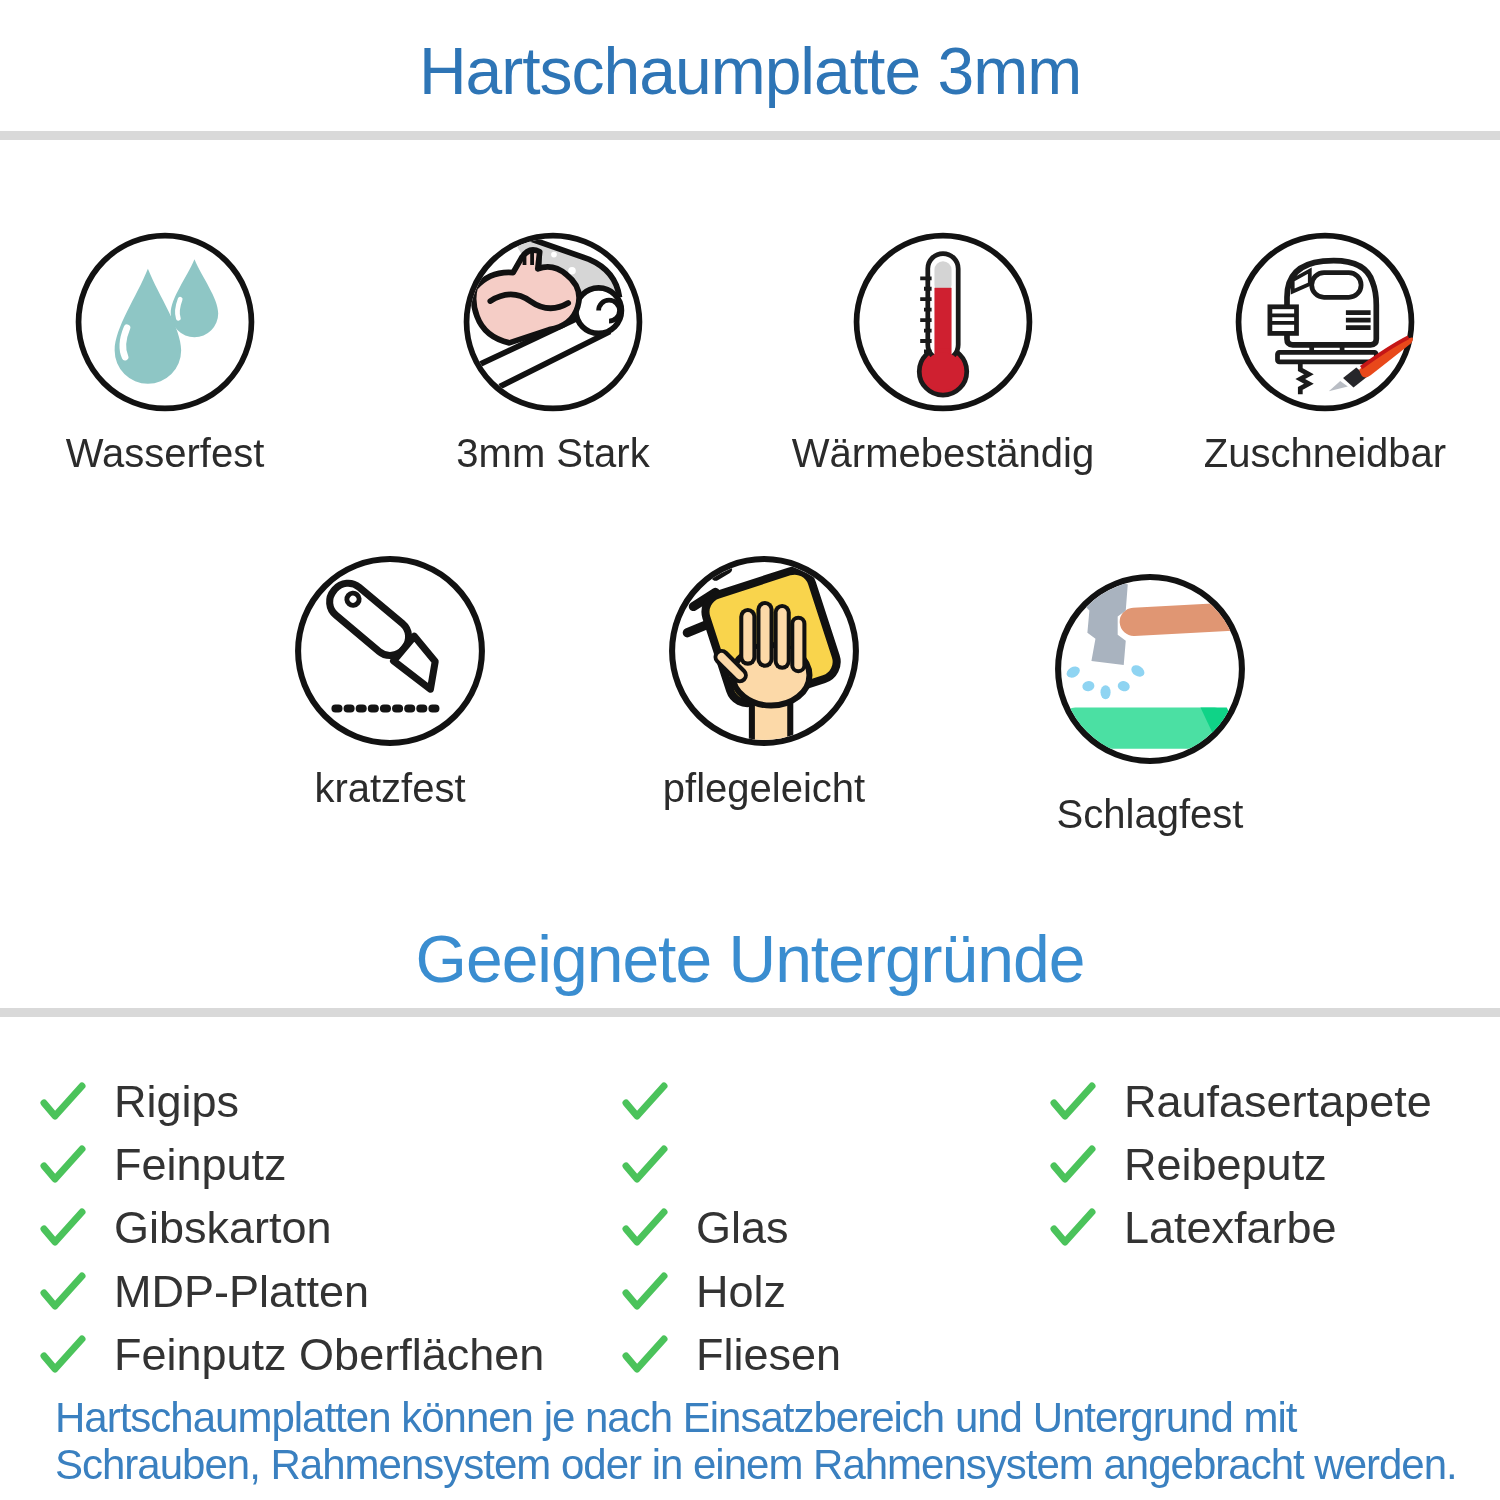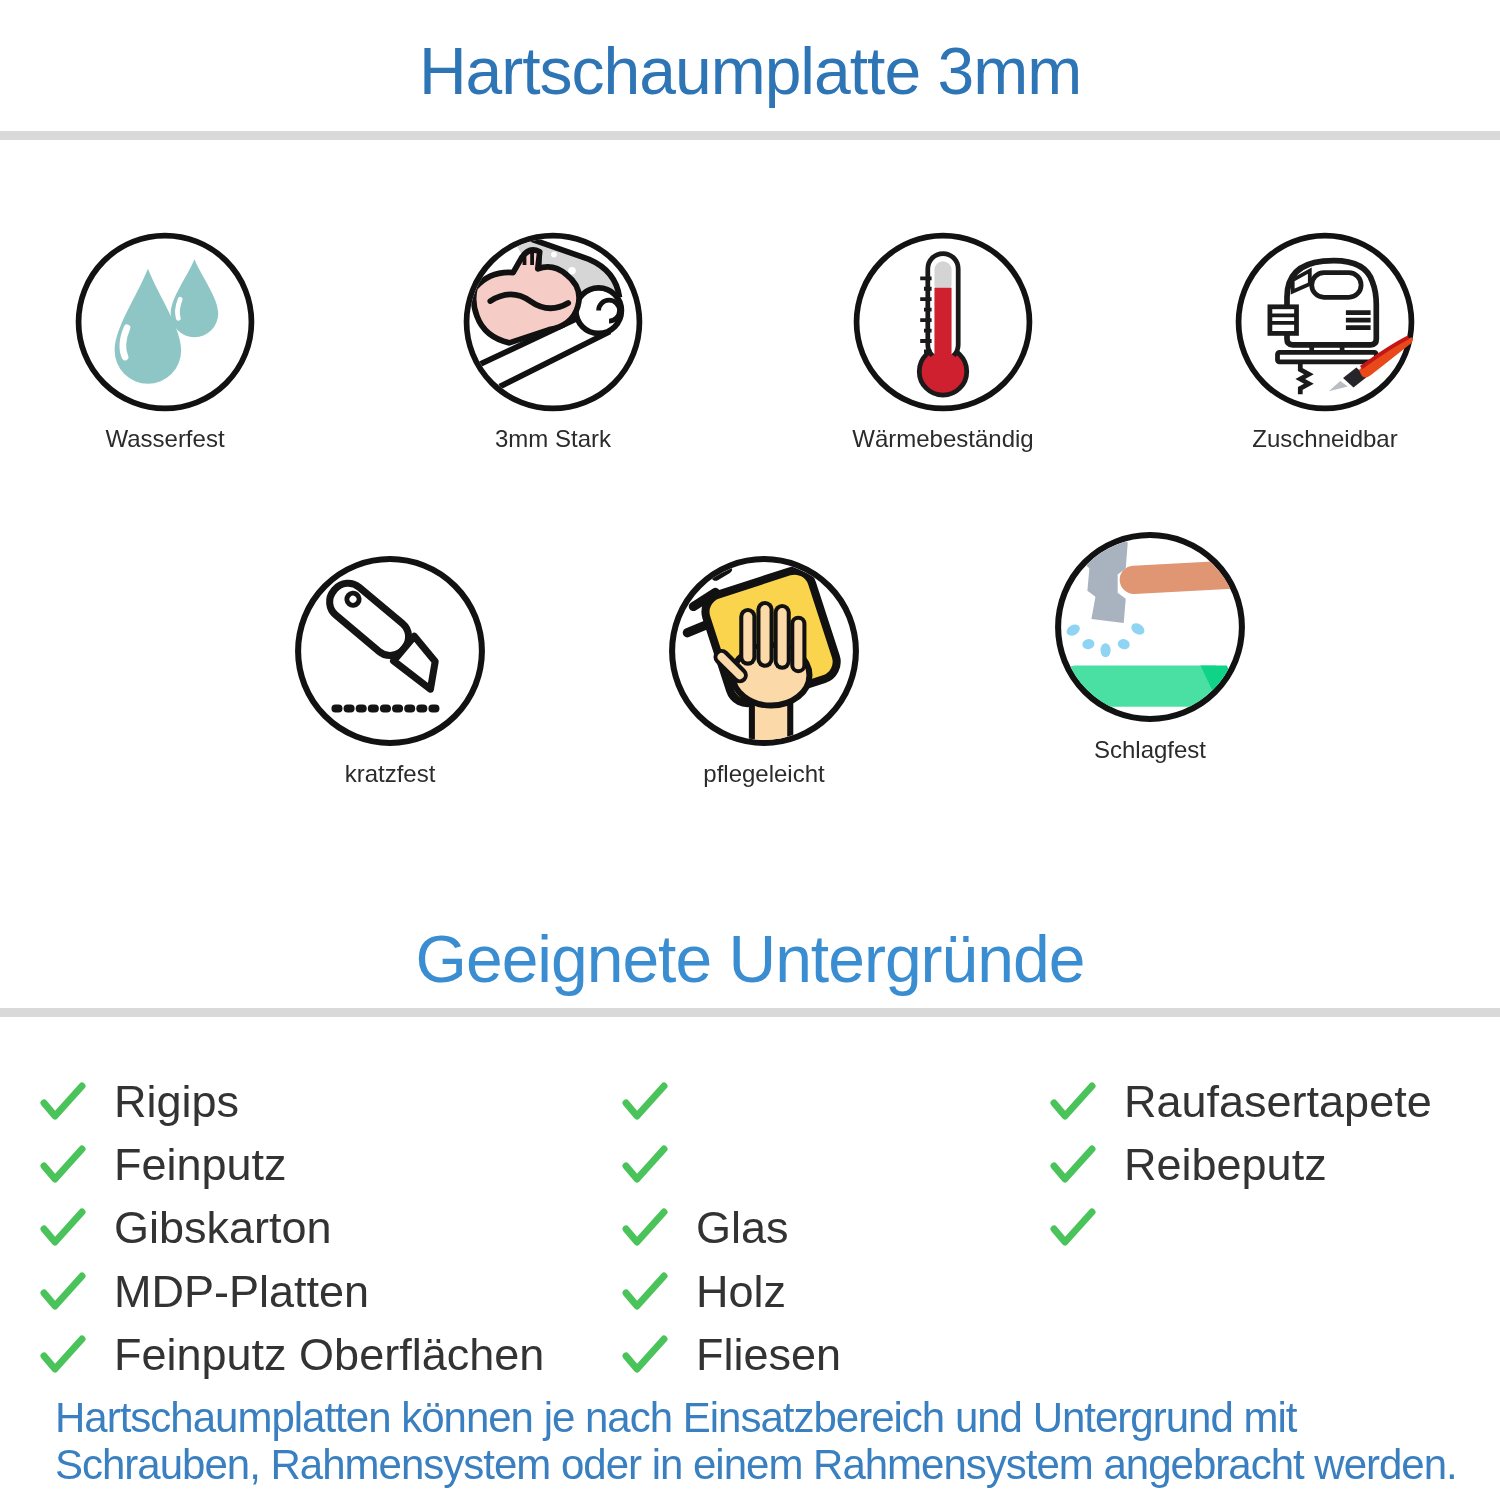--- a/index.html
+++ b/index.html
@@ -5,21 +5,21 @@
   html,body{margin:0;padding:0;background:#fff;}
   .page{position:relative;width:1500px;height:1500px;background:#ffffff;overflow:hidden;
         font-family:"Liberation Sans", sans-serif;color:#2f2f2f;}
   .h1{position:absolute;top:38px;left:0;width:100%;text-align:center;
       font-size:66px;letter-spacing:-1px;color:#2e75b6;line-height:1;}
   .divider{position:absolute;left:0;width:1500px;height:9px;background:#d9d9d9;}
   .divider.d1{top:131px;}
   .divider.d2{top:1008px;}
   .feature{position:absolute;width:380px;display:flex;flex-direction:column;align-items:center;}
   .feature .icon{display:block;line-height:0;}
-  .feature .flabel{margin-top:8px;font-size:24px;color:#2b2b2b;white-space:nowrap;}
+  .feature .flabel{margin-top:14px;font-size:40px;color:#2b2b2b;white-space:nowrap;}
   .h2{position:absolute;top:926px;left:0;width:100%;text-align:center;
       font-size:66px;letter-spacing:-1px;color:#3a8dd0;line-height:1;}
   .col{position:absolute;display:flex;flex-direction:column;}
   .col .row{display:flex;align-items:center;height:63.3px;}
   .col .row svg{margin-right:26px;flex:0 0 auto;}
   .col .row .itext{font-size:45px;color:#333;white-space:nowrap;}
   .col1{left:38px;top:1070px;}
   .col2{left:620px;top:1070px;}
   .col3{left:1048px;top:1070px;}
   .footer{position:absolute;left:55px;top:1394px;font-size:42px;line-height:47px;
@@ -155,21 +155,21 @@
           <path d="M118 62 L118 110" stroke="#fcd9a8" stroke-width="9" stroke-linecap="round"></path>
           <path d="M134 73 L134 114" stroke="#fcd9a8" stroke-width="8" stroke-linecap="round"></path>
           <path d="M76 124 L58 106" stroke="#111" stroke-width="16" stroke-linecap="round"></path>
           <path d="M76 124 L58 106" stroke="#fcd9a8" stroke-width="8" stroke-linecap="round"></path>
         </g>
       </svg>
     </span>
     <span class="flabel">pflegeleicht</span>
   </div>
 
-  <div class="feature" style="left:960px;top:526px;">
+  <div class="feature" style="left:960px;top:568px;gap:8px;">
     <span class="icon">
       <svg viewBox="0 0 200 200" width="202" height="202">
         <defs>
             <clipPath id="cHammer">
               <circle cx="100" cy="100" r="88"></circle>
             </clipPath>
           </defs>
         <circle cx="100" cy="100" r="91" fill="#fff" stroke="#121212" stroke-width="6"></circle>
         <g clip-path="url(#cHammer)">
           <rect x="70" y="40" width="125" height="28" rx="14" fill="#e09673" transform="rotate(-3 70 54)"></rect>
@@ -265,20 +265,21 @@
     <div class="row">
       <svg viewBox="0 0 50 44" width="50" height="44">
           <path d="M6 23 L17 36 L44 6" fill="none" stroke="#4bc35b" stroke-width="7" stroke-linecap="round" stroke-linejoin="round"></path>
         </svg>
       <span class="itext">Reibeputz</span>
     </div>
     <div class="row">
       <svg viewBox="0 0 50 44" width="50" height="44">
           <path d="M6 23 L17 36 L44 6" fill="none" stroke="#4bc35b" stroke-width="7" stroke-linecap="round" stroke-linejoin="round"></path>
         </svg>
+      <span class="itext">Latexfarbe</span>
     </div>
   </div>
 
   <div class="footer">
     <div>Hartschaumplatten können je nach Einsatzbereich und Untergrund mit</div>
     <div>Schrauben, Rahmensystem oder in einem Rahmensystem angebracht werden.</div>
   </div>
 
 </div>
 

